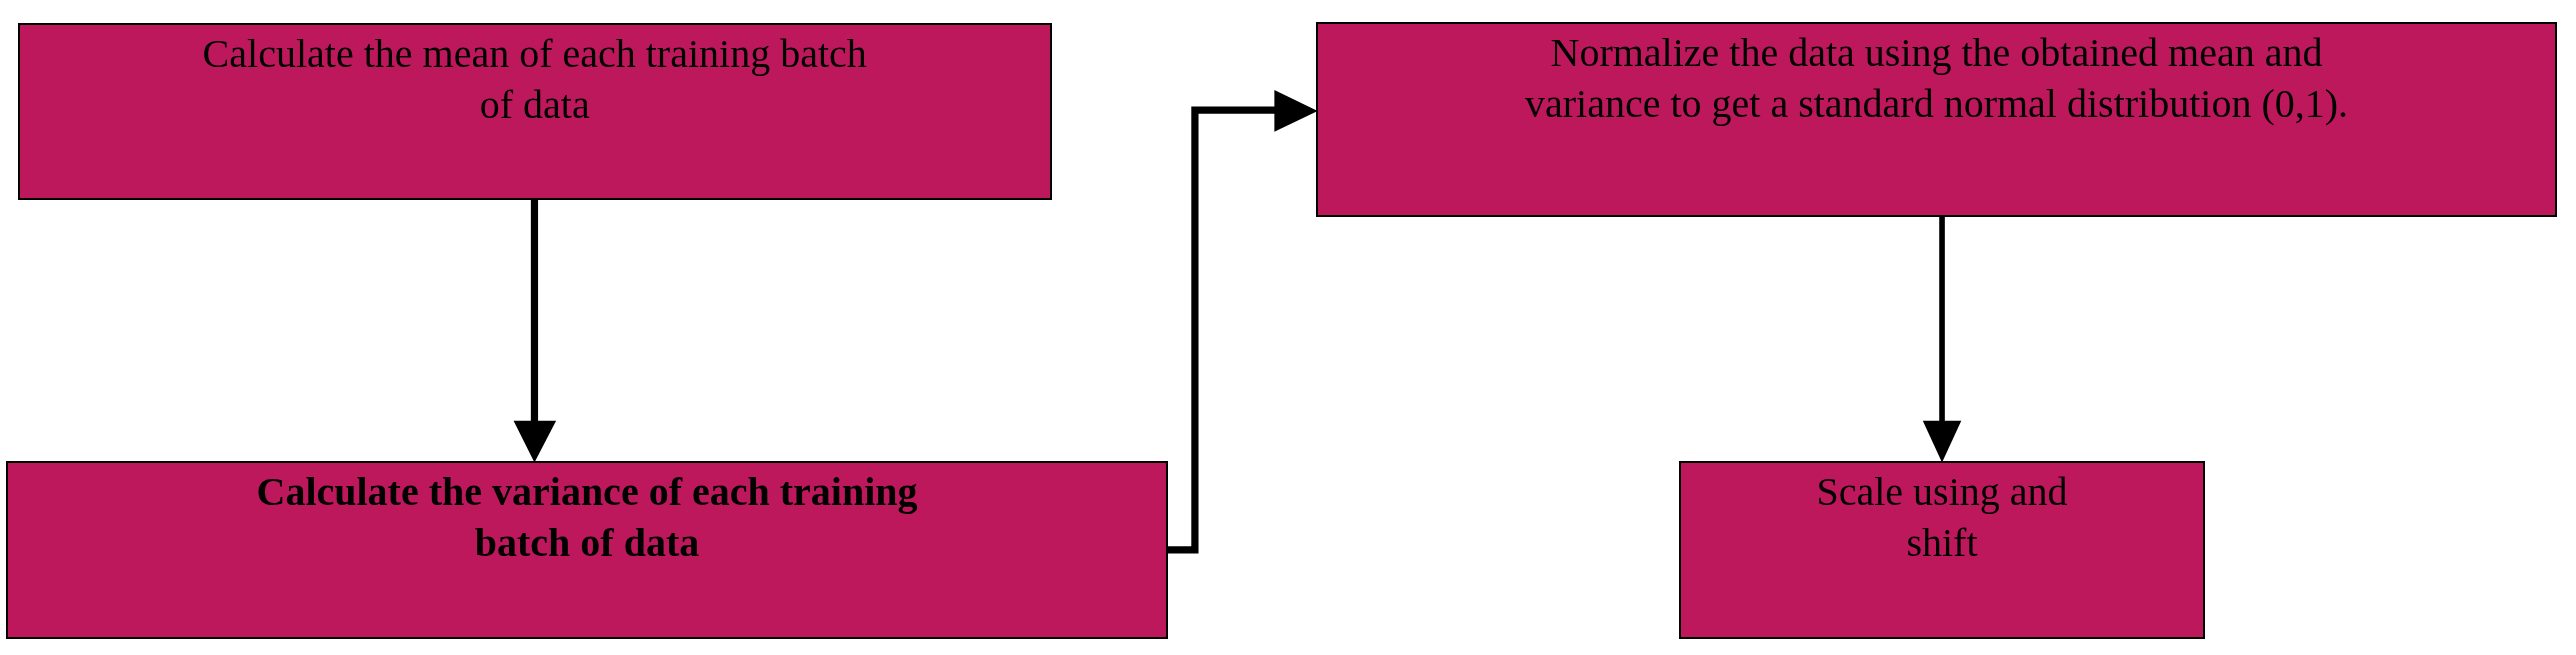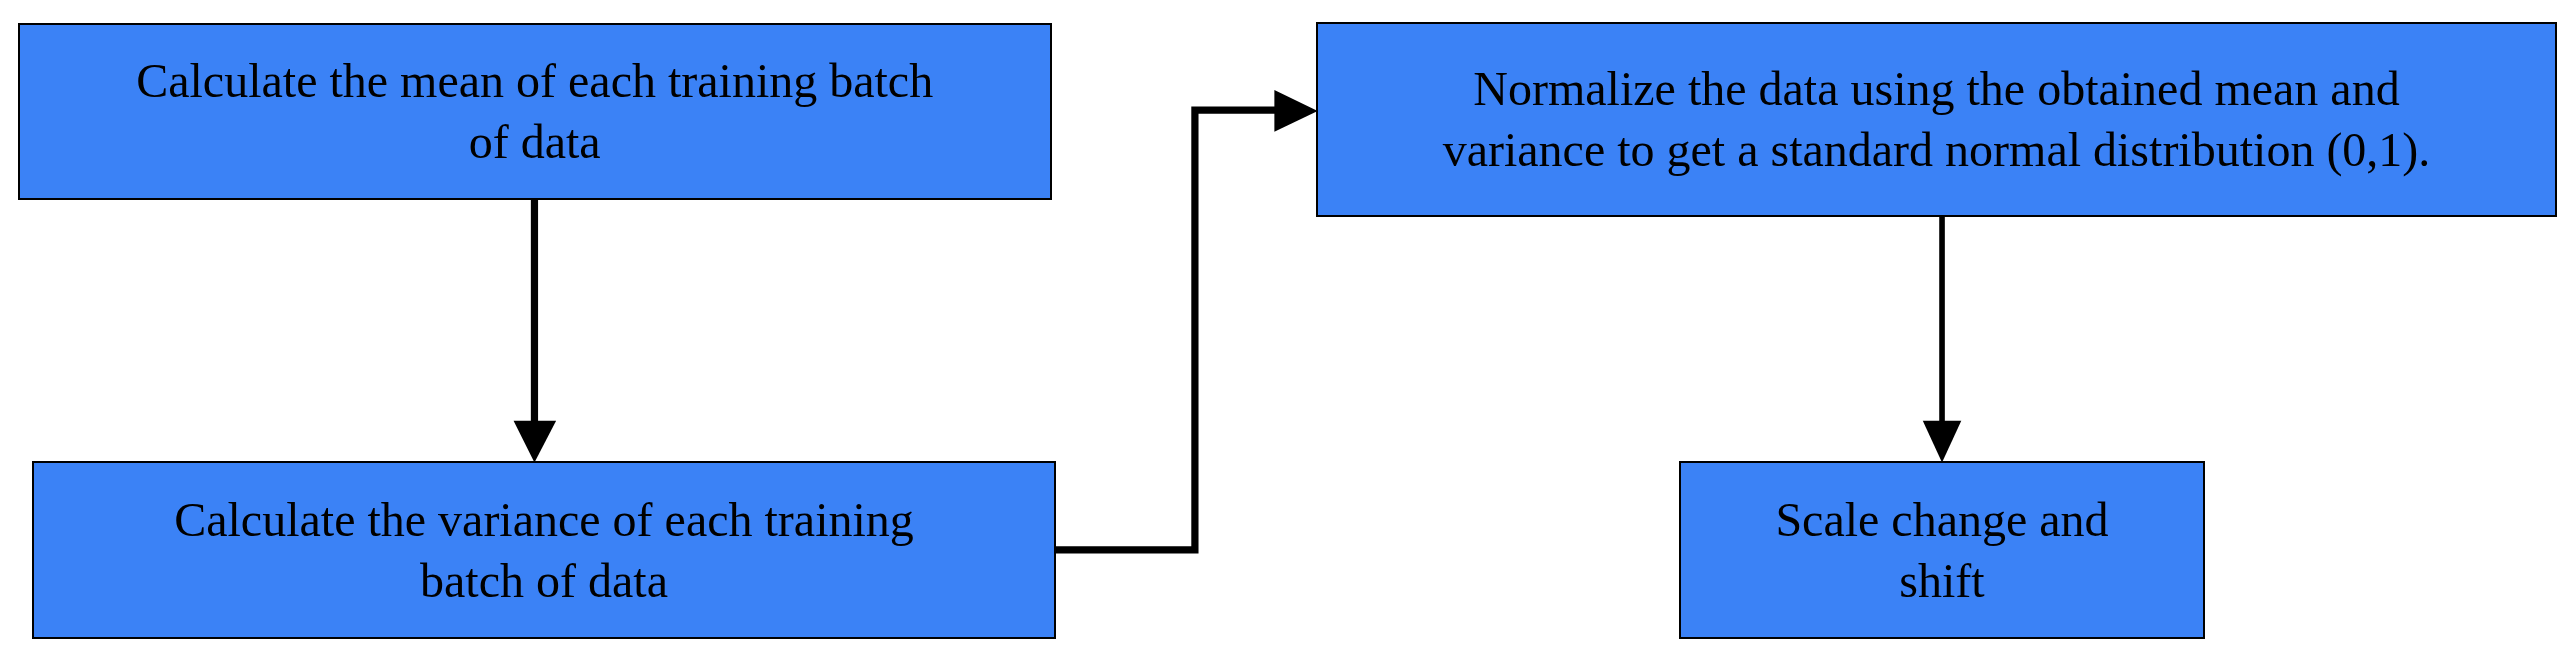--- a/index.html
+++ b/index.html
@@ -12,27 +12,27 @@
     width: 2576px;
     height: 656px;
     background: #ffffff;
     overflow: hidden;
     font-family: "Liberation Serif", "DejaVu Serif", serif;
   }
   .node {
     position: absolute;
     box-sizing: border-box;
     border: 2.4px solid #000000;
-    background: #3b82f6;
+    background: #be185d;
     display: flex;
-    align-items: center;
+    align-items: flex-start;
     justify-content: center;
     text-align: center;
     color: #000000;
-    font-size: 48px;
+    font-size: 40px;
     line-height: 1.28;
     padding: 3.2px 14.4px;
   }
   .node-text {
     display: block;
     width: 100%;
     white-space: pre-line;
   }
   .edge-svg {
     position: absolute;
@@ -77,29 +77,29 @@
       <polygon class="edge-head" points="2396,524 2444,524 2420,576"></polygon>
     </g>
 
   </svg>
 
   <div class="node" style="left:17.7px; top:22.5px; width:1034px; height:177px;">
     <span class="node-text">Calculate the mean of each training batch
 of data</span>
   </div>
 
-  <div class="node" style="left:32px; top:461px; width:1024px; height:178px;">
+  <div class="node" style="left:6px; top:461px; width:1162px; height:178px;font-weight:bold;">
     <span class="node-text">Calculate the variance of each training
 batch of data</span>
   </div>
 
   <div class="node" style="left:1316px; top:21.7px; width:1241px; height:195px;">
     <span class="node-text">Normalize the data using the obtained mean and
 variance to get a standard normal distribution (0,1).</span>
   </div>
 
   <div class="node" style="left:1679px; top:461px; width:526px; height:178px;">
-    <span class="node-text">Scale change and
+    <span class="node-text">Scale using and
 shift</span>
   </div>
 
 </div>
 
 
 </body></html>

